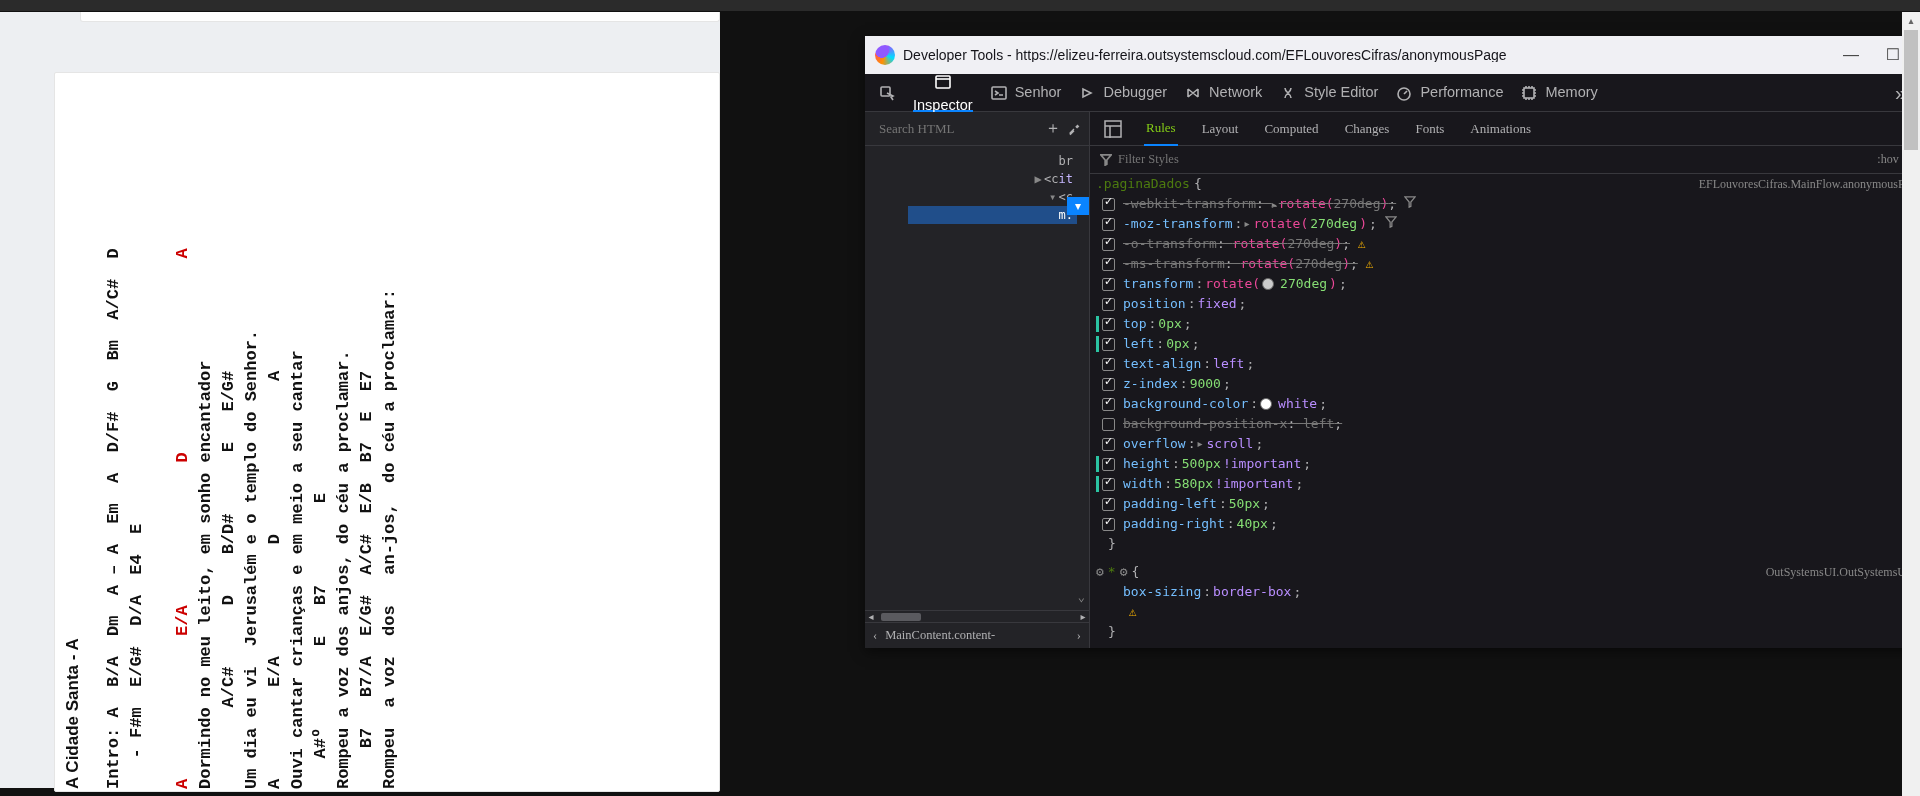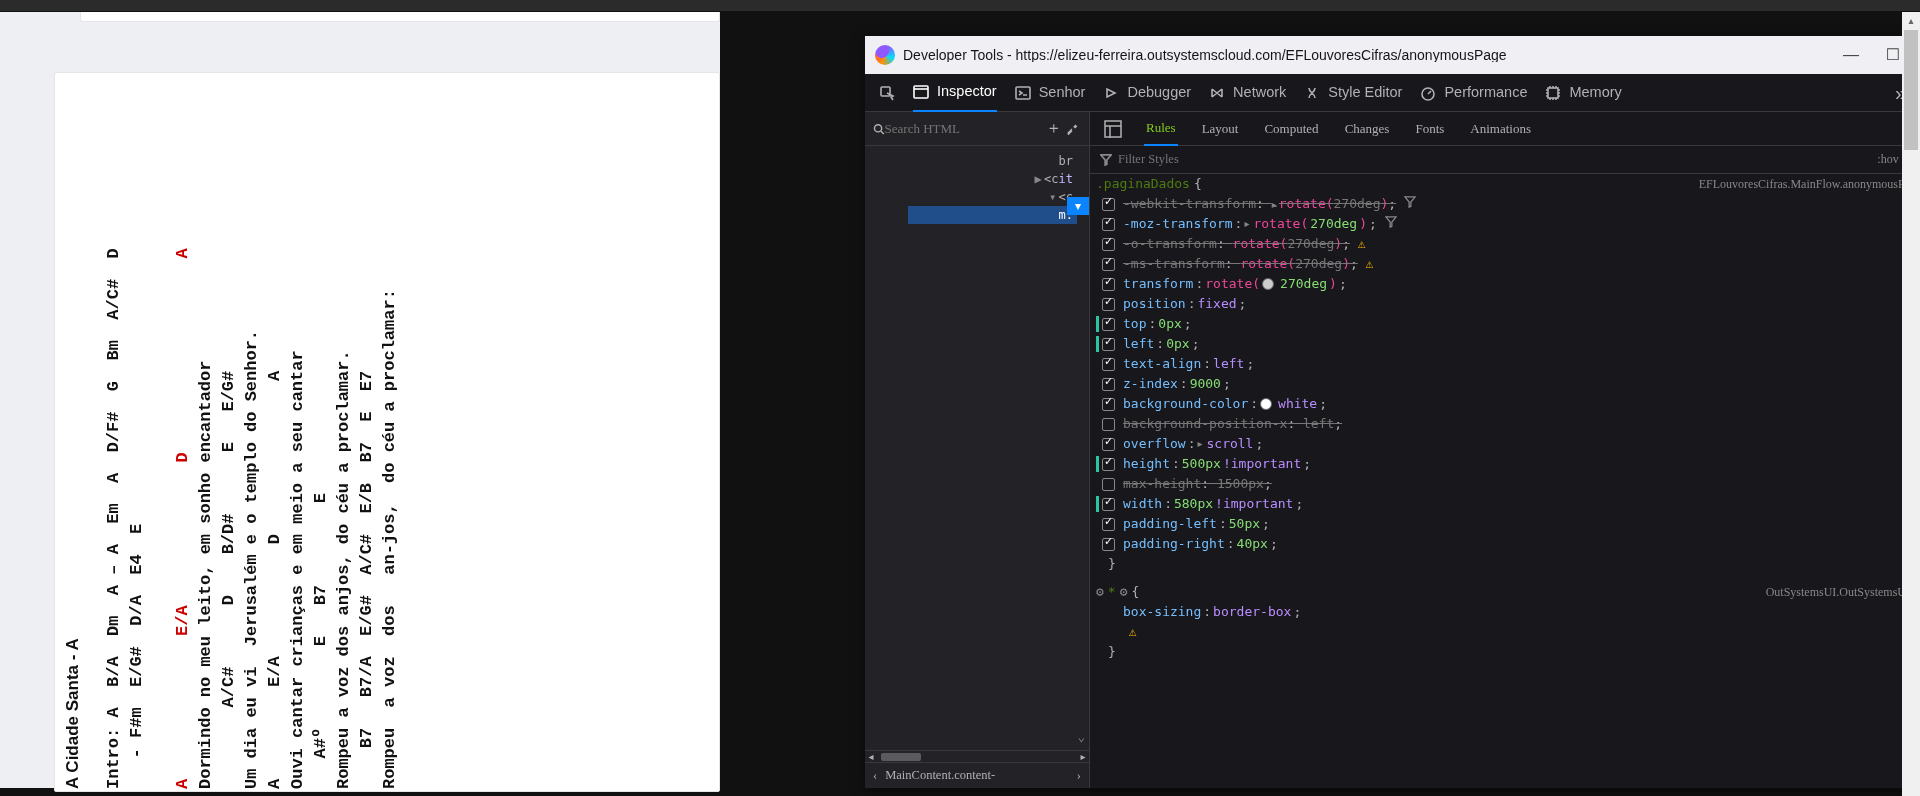--- a/index.html
+++ b/index.html
@@ -5,38 +5,38 @@
   * { margin:0; padding:0; box-sizing:border-box; }
   html,body{ width:1920px; height:796px; font-family:sans-serif; background:#111; overflow:hidden; }
   .topbar{ position:absolute; left:0; top:0; width:1920px; height:12px; background:#2b2b2b; border-bottom:1px solid #111;}
   .leftapp{ position:absolute; left:0; top:12px; width:720px; height:776px; background:#edeff2; }
   .leftapp .card-top{ position:absolute; left:80px; top:0; width:640px; height:10px; background:#fff; border:1px solid #e5e5e5; border-top:none; border-radius:0 0 3px 3px;}
   .leftapp .card{ position:absolute; left:54px; top:60px; width:666px; height:720px; background:#fff; border:1px solid #e5e5e5; border-radius:2px; overflow:hidden;}
   .rotbox{ position:absolute; transform-origin:top left; transform:rotate(270deg); left:8px; top:716px; width:710px; }
   .songtitle{ font:bold 17px/1.2 Arial,sans-serif; color:#111; margin-bottom:20px;}
   .mono{ font:bold 17px/1.35 "Courier New",monospace; white-space:pre; color:#111; }
   .mono .r{ color:#c00; }
-  .devtools{ position:absolute; left:865px; top:36px; width:1055px; height:752px; background:#1c1b22; box-shadow:0 4px 12px rgba(0,0,0,.5);}
+  .devtools{ position:absolute; left:865px; top:36px; width:1055px; height:612px; background:#1c1b22; box-shadow:0 4px 12px rgba(0,0,0,.5);}
   .wintitle{ height:38px; display:flex; align-items:center; gap:8px; padding:0 10px; background:#f0f0f4; color:#15141a; font:14px/1 "Segoe UI",sans-serif;}
   .wintitle .fxlogo{ width:20px; height:20px; border-radius:50%; background:
      radial-gradient(circle at 35% 30%, #9059ff 0 35%, transparent 36%),
      conic-gradient(from 200deg,#ff9100,#ff4f5e,#9059ff,#0df,#ff9100);
   }
   .wintitle .txt{ flex:1; overflow:hidden; text-overflow:ellipsis; white-space:nowrap;}
   .winbtn{ width:34px; text-align:center; color:#444; font:16px/1 sans-serif; cursor:pointer;}
   .tabstrip{ height:38px; display:flex; align-items:center; gap:18px; padding:0 14px; background:#18171c; border-bottom:1px solid #38383d; color:#b1b1b3; font:14.5px/1 "Segoe UI",sans-serif;}
   .tabstrip .tab{ display:flex; align-items:center; gap:8px; height:38px; cursor:pointer; }
-  .tabstrip .tab.active{ color:#fff; border-bottom:2px solid #0a84ff; }
+  .tabstrip .tab.active{ color:#fff; border-bottom:2px solid #0a84ff;flex-direction:column; }
   .tabstrip .ico{ width:16px; height:16px; }
   .tabstrip .ico svg{ width:16px; height:16px; stroke:currentColor; fill:none; stroke-width:1.6;}
   .spacer{flex:1;}
   .more{ font:20px/1 sans-serif; cursor:pointer;}
   .body{ display:flex; height:calc(100% - 76px); }
   .dompane{ width:225px; background:#232327; border-right:1px solid #38383d; display:flex; flex-direction:column;}
-  .search{ height:34px; display:flex; align-items:center; padding:0 8px; border-bottom:1px solid #38383d;}
+  .search{ height:34px; display:flex; align-items:center; gap:6px; padding:0 8px; border-bottom:1px solid #38383d;}
   .search svg{ width:14px; height:14px; stroke:#b1b1b3; fill:none; stroke-width:2;}
   .search input{ flex:1; background:none; border:none; color:#b1b1b3; font:13px/1 "Segoe UI"; outline:none;}
   .search .plus{ width:22px; height:22px; display:flex; align-items:center; justify-content:center; color:#b1b1b3; cursor:pointer;}
   .domtree{ flex:1; font:12px/18px "Consolas",monospace; color:#b1b1b3; padding:6px 12px; overflow:hidden; position:relative; white-space:nowrap;margin-left:31px;}
   .domtree .ln{ padding-left:6px; }
   .domtree .ln .tw{ display:inline-block; width:12px; text-align:center; color:#888;}
   .domtree .sel{ background:#204e8a; color:#fff; }
   .domtree .selCaret{ position:absolute; right:0; width:22px; height:18px; background:#0a84ff; color:#fff; text-align:center; font:12px/18px sans-serif;}
   .domtree .caretdown{ position:absolute; right:4px; bottom:4px; color:#888;}
   .crumbs{ height:26px; display:flex; align-items:center; gap:8px; padding:0 8px; border-top:1px solid #38383d; color:#b1b1b3; font:12.5px "Segoe UI"; background:#232327;}
@@ -324,24 +324,20 @@
           <div class="decl">
             <span class="bar"></span>
             <input type="checkbox" checked="" style="">
             <span class="prop">height</span>
             <span class="s">: </span>
             <span class="num">500px</span>
             <span class="kw"> !important</span>
             <span class="s">;</span>
           </div>
           <div class="decl">
-            <input type="checkbox" style="">
-            <span class="strike"><span class="prop">max-height</span><span class="s">: </span><span class="num">1500px</span><span class="s">;</span></span>
-          </div>
-          <div class="decl">
             <span class="bar"></span>
             <input type="checkbox" checked="" style="">
             <span class="prop">width</span>
             <span class="s">: </span>
             <span class="num">580px</span>
             <span class="kw"> !important</span>
             <span class="s">;</span>
           </div>
           <div class="decl">
             <input type="checkbox" checked="" style="">

